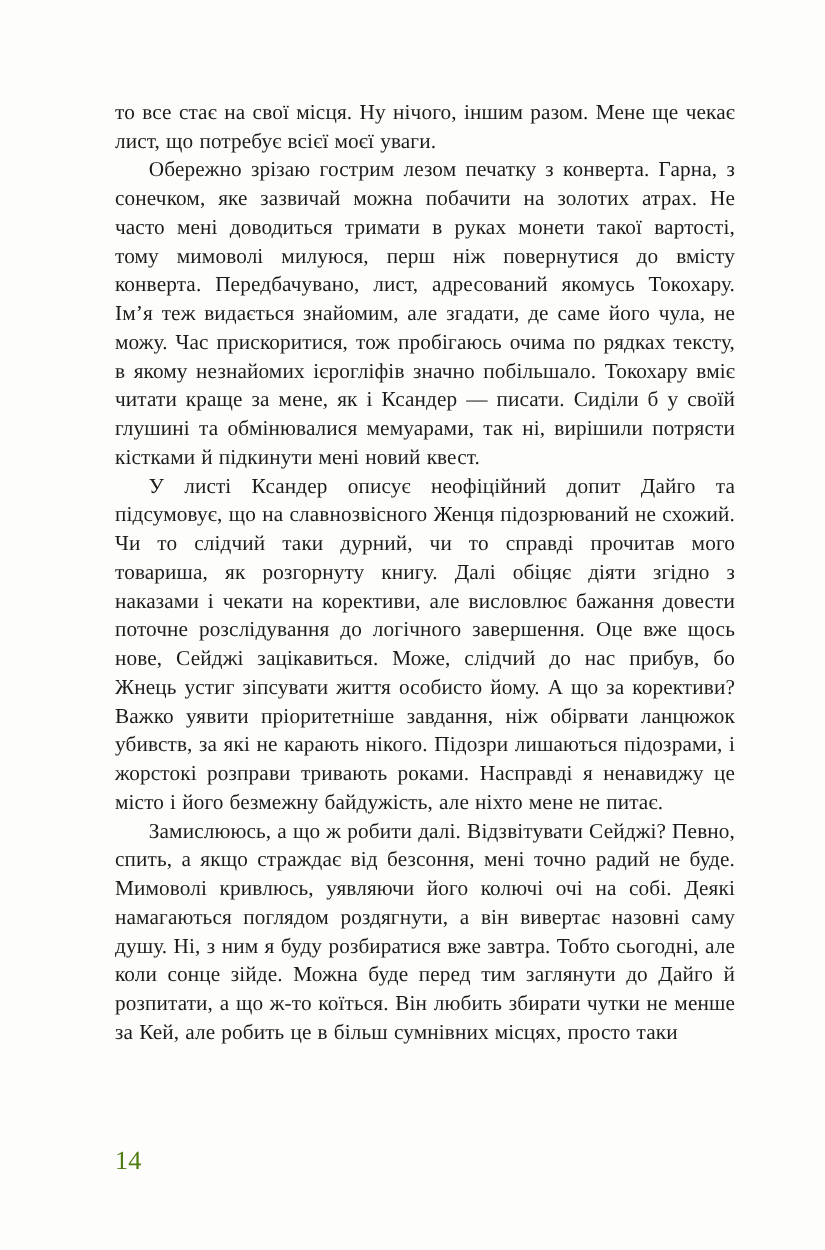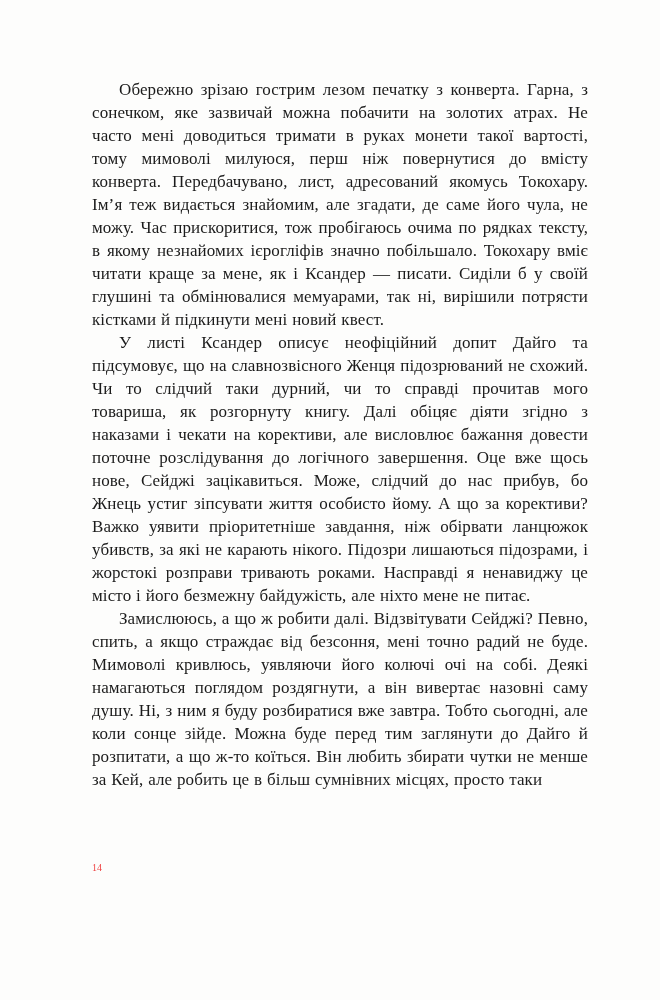--- a/index.html
+++ b/index.html
@@ -37,28 +37,29 @@
   .text-block p {
     margin: 0;
     padding: 0;
   }
   .text-block p.indent {
     text-indent: 27px;
   }
   .page-number {
     position: absolute;
     left: 92px;
-    top: 862px;
-    font-size: 10px;
-    color: #ef4444;
+    top: 916px;
+    font-size: 21px;
+    color: #4d7c0f;
   }
 </style>
 </head>
 <body>
 
 <div class="book-page">
   <div class="text-block">
+    <p>то все стає на свої місця. Ну нічого, іншим разом. Мене ще чекає лист, що потребує всієї моєї уваги.</p>
     <p class="indent">Обережно зрізаю гострим лезом печатку з конверта. Гарна, з сонечком, яке зазвичай можна побачити на золотих атрах. Не часто мені доводиться тримати в руках монети такої вартості, тому мимоволі милуюся, перш ніж повернутися до вмісту конверта. Передбачувано, лист, адресований якомусь Токохару. Ім’я теж видається знайомим, але згадати, де саме його чула, не можу. Час прискоритися, тож пробігаюсь очима по рядках тексту, в якому незнайомих ієрогліфів значно побільшало. Токохару вміє читати краще за мене, як і Ксандер — писати. Сиділи б у своїй глушині та обмінювалися мемуарами, так ні, вирішили потрясти кістками й підкинути мені новий квест.</p>
     <p class="indent">У листі Ксандер описує неофіційний допит Дайго та підсумовує, що на славнозвісного Женця підозрюваний не схожий. Чи то слідчий таки дурний, чи то справді прочитав мого товариша, як розгорнуту книгу. Далі обіцяє діяти згідно з наказами і чекати на корективи, але висловлює бажання довести поточне розслідування до логічного завершення. Оце вже щось нове, Сейджі зацікавиться. Може, слідчий до нас прибув, бо Жнець устиг зіпсувати життя особисто йому. А що за корективи? Важко уявити пріоритетніше завдання, ніж обірвати ланцюжок убивств, за які не карають нікого. Підозри лишаються підозрами, і жорстокі розправи тривають роками. Насправді я ненавиджу це місто і його безмежну байдужість, але ніхто мене не питає.</p>
     <p class="indent">Замислююсь, а що ж робити далі. Відзвітувати Сейджі? Певно, спить, а якщо страждає від безсоння, мені точно радий не буде. Мимоволі кривлюсь, уявляючи його колючі очі на собі. Деякі намагаються поглядом роздягнути, а він вивертає назовні саму душу. Ні, з ним я буду розбиратися вже завтра. Тобто сьогодні, але коли сонце зійде. Можна буде перед тим заглянути до Дайго й розпитати, а що ж-то коїться. Він любить збирати чутки не менше за Кей, але робить це в більш сумнівних місцях, просто таки</p>
   </div>
   <div class="page-number">14</div>
 </div>
 
 </body></html>

